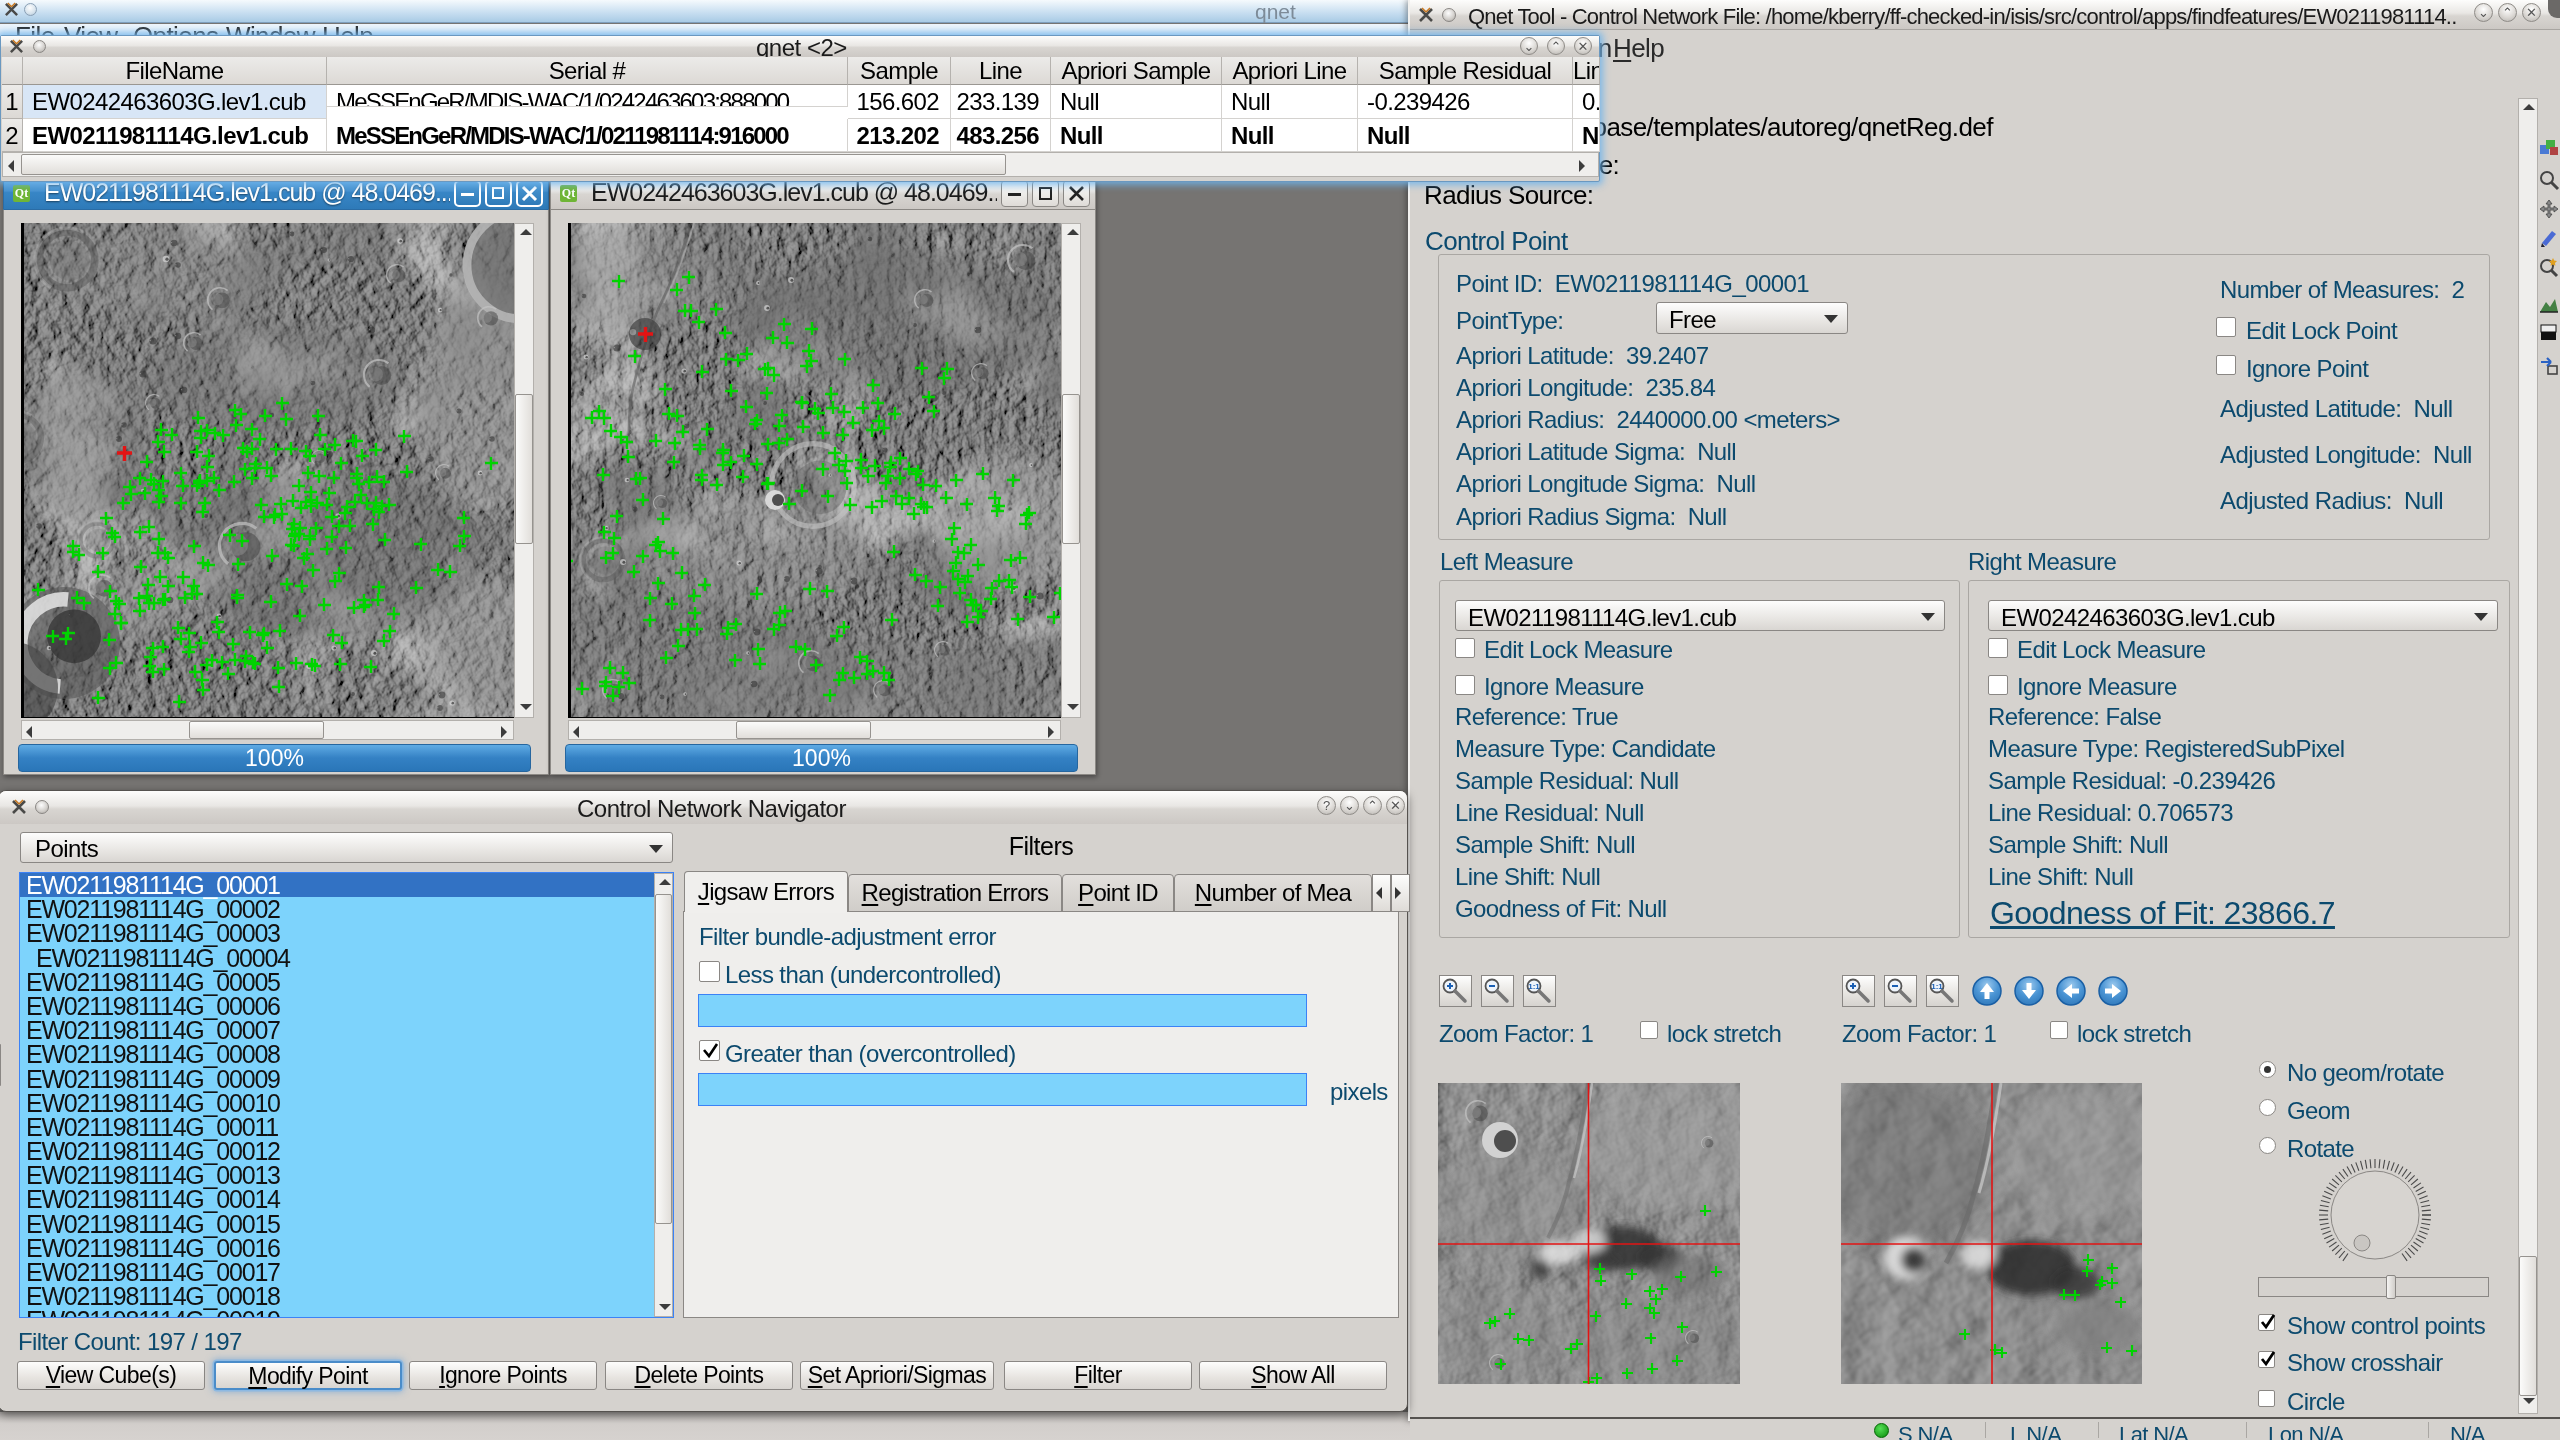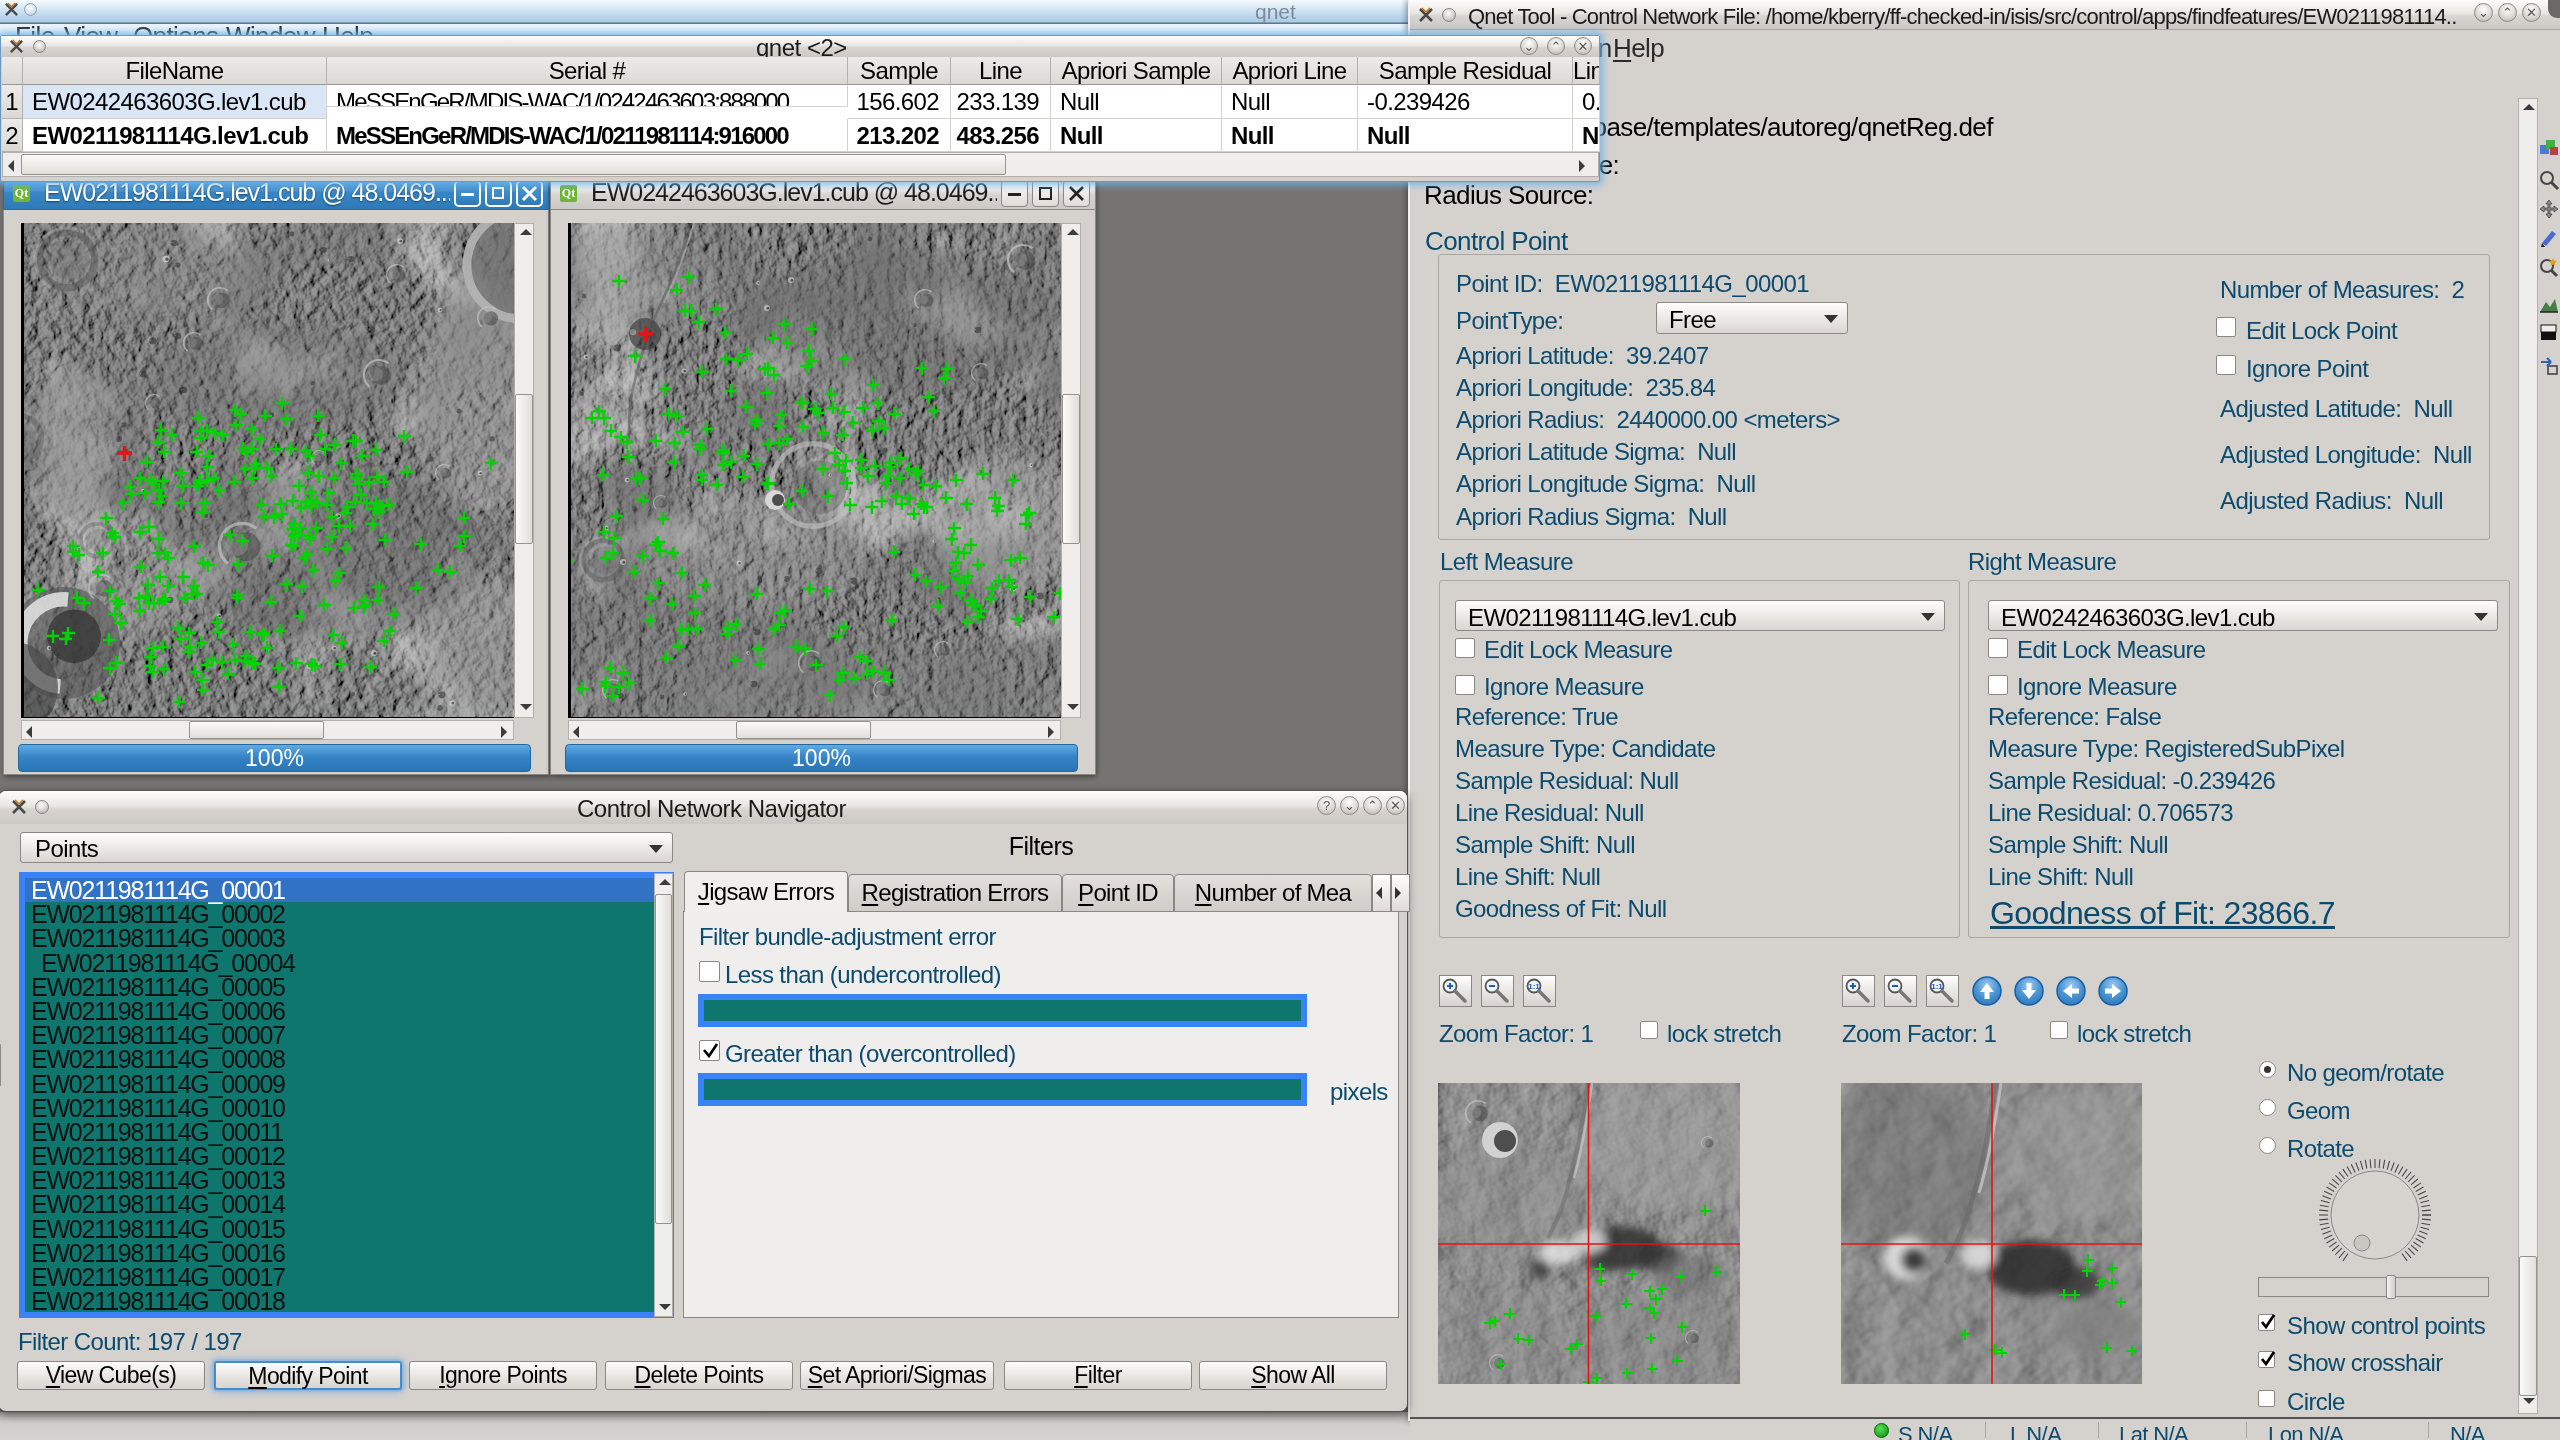--- a/index.html
+++ b/index.html
@@ -7,21 +7,21 @@
 .tb-act{background:linear-gradient(#56a0d8,#4892cf 45%,#3886c6 50%,#2e7ab8);color:#fff}
 .tb-inact{background:linear-gradient(#fdfdfc 0%,#e9e7e4 45%,#d8d5d1 55%,#ccc8c4);color:#1a1a1a}
 .gb{position:absolute;border:1px solid #aaa7a3;border-radius:3px}
 .cb{position:absolute;width:21px;height:21px;background:#fff;border:1px solid #8a8784;border-radius:2px}
 .cb.sm{width:17px;height:17px}
 .rb{position:absolute;width:17px;height:17px;background:#fff;border:1px solid #8a8784;border-radius:50%}
 .lbl{position:absolute;color:#0c4a6e;font-size:24px;letter-spacing:-0.6px;white-space:pre}
 .btn{position:absolute;background:linear-gradient(#fdfdfc,#e6e3df 60%,#d8d5d1);border:1px solid #8a8784;border-radius:3px;color:#000;font-size:23px;letter-spacing:-0.6px;text-align:center;white-space:nowrap}
 .combo{position:absolute;background:linear-gradient(#fdfdfd,#e8e6e3 60%,#d9d6d2);border:1px solid #8a8784;border-radius:3px;color:#000;font-size:24px;letter-spacing:-0.6px}
 .combo .ar{position:absolute;right:9px;top:50%;margin-top:-3px;width:0;height:0;border:7px solid transparent;border-top:8px solid #333;border-bottom:0}
-.inp{position:absolute;background:#0f766e;border:6px solid #3b82f6}
+.inp{position:absolute;background:#7dd3fc;border:1px solid #3b82f6}
 u{text-decoration:underline;text-underline-offset:3px}
 .zbtn{position:absolute;width:33px;height:32px;background:linear-gradient(#fefefe,#e8e6e2 55%,#d6d3cf);border:1px solid #8a8784;border-radius:0}
 .rnd{position:absolute;width:19px;height:19px;border-radius:50%;background:radial-gradient(circle at 50% 32%,#fff,#dbd8d4 55%,#b5b2ae);border:1px solid #8f8c88;color:#555;font-size:13px;line-height:17px;text-align:center}
 .vs-track{position:absolute;background:#efeeec;border:1px solid #b3b0ac}
 .vs-thumb{position:absolute;background:linear-gradient(90deg,#fbfbfa,#e1deda);border:1px solid #96938f;border-radius:2px}
 .hs-thumb{position:absolute;background:linear-gradient(#fbfbfa,#e1deda);border:1px solid #96938f;border-radius:2px}
 .arrow{position:absolute;width:0;height:0}
 </style></head><body>
 <div class="abs" style="left:0;top:0;width:2560px;height:23px;background:linear-gradient(#f5fafd,#c6ddf0 60%,#a9cbe5);border-bottom:1px solid #7e9ebc">
   <svg class="abs" style="left:4px;top:2px" width="15" height="15" viewBox="0 0 16 16">

